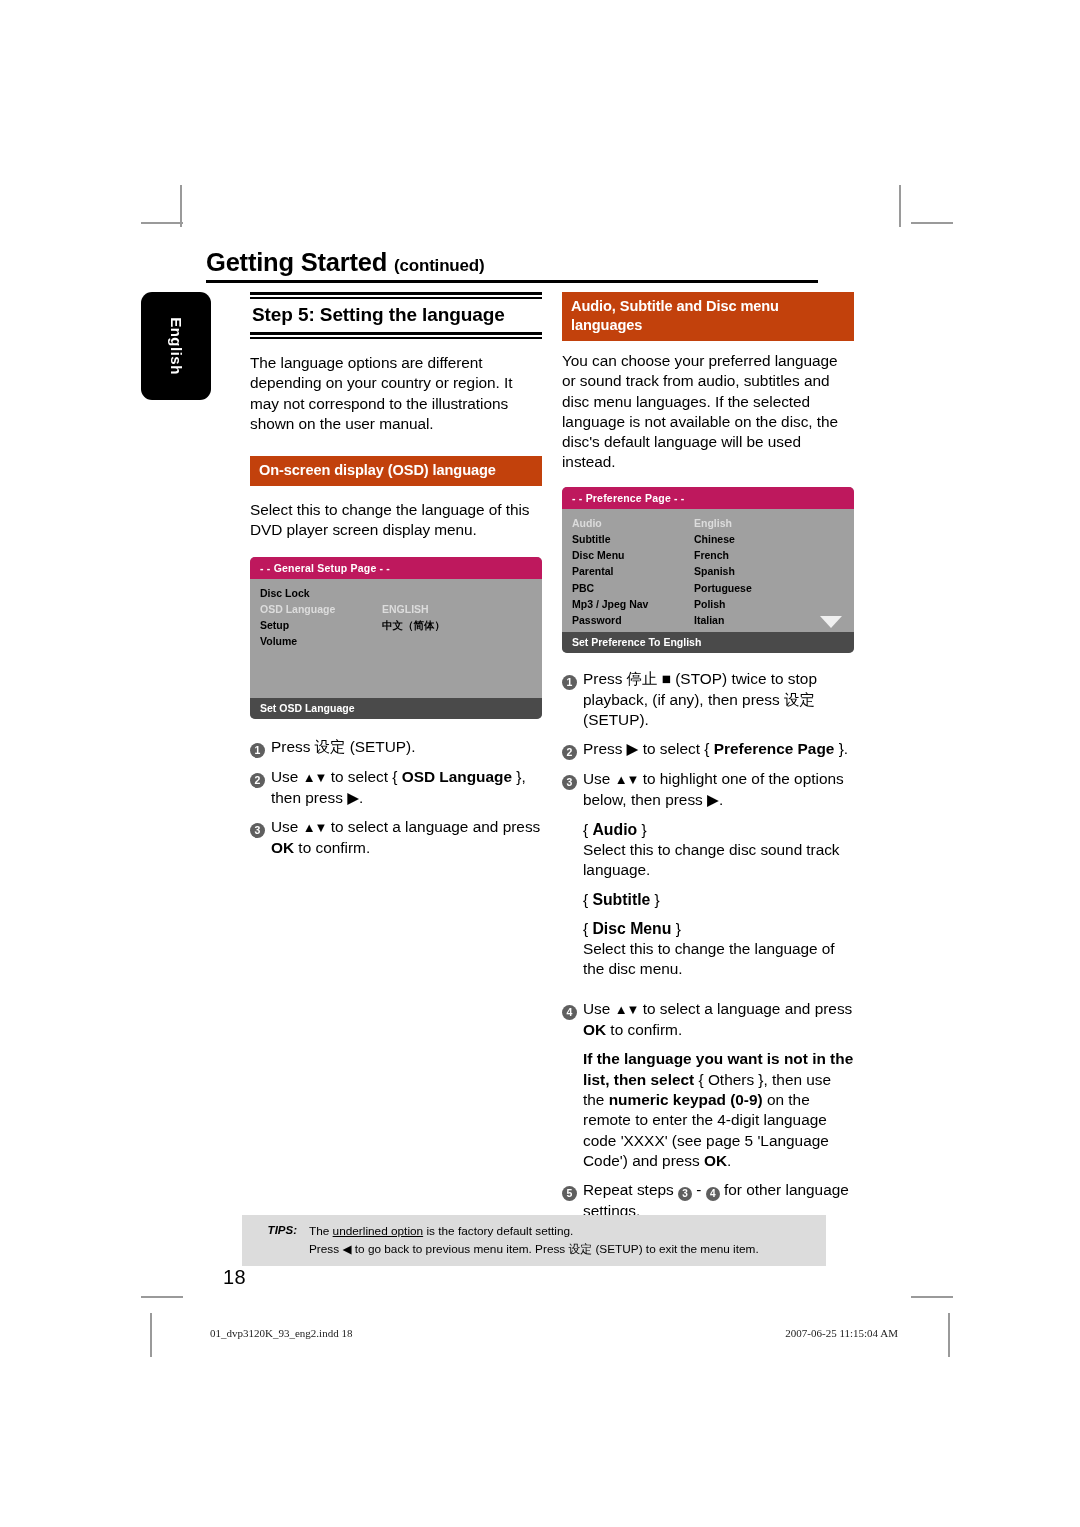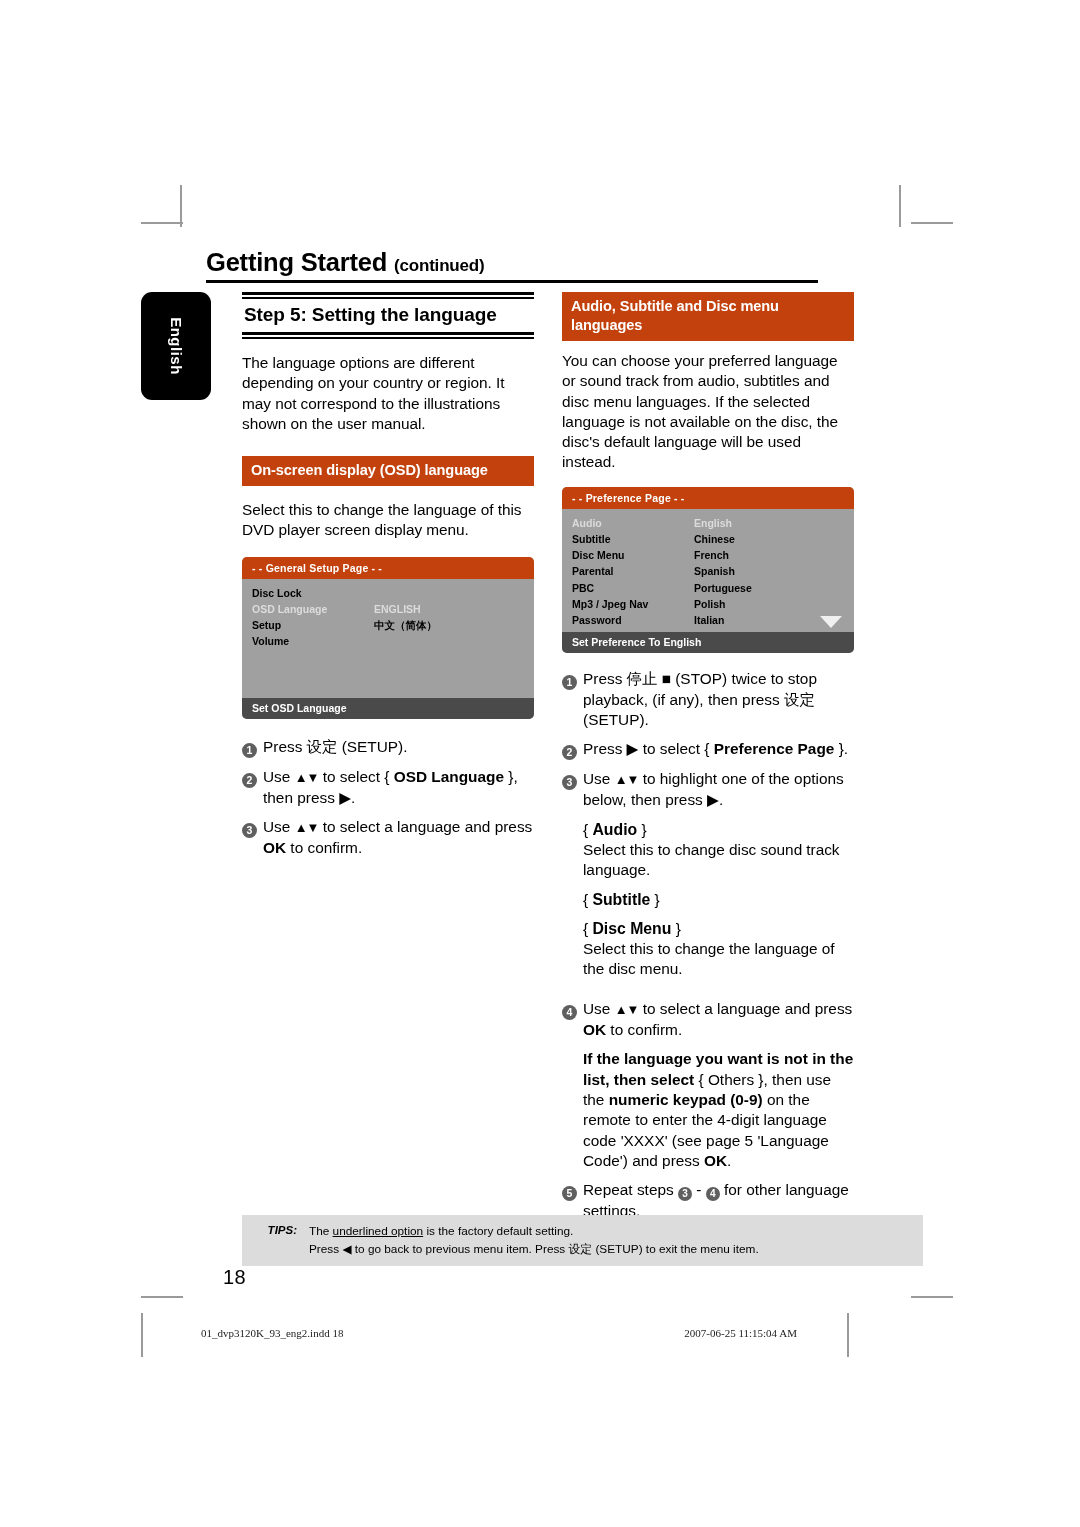--- a/index.html
+++ b/index.html
@@ -76,21 +76,21 @@
     position: absolute;
     left: 101px;
     top: 44px;
     width: 612px;
   }
   .col {
     position: absolute;
     top: 0;
     width: 292px;
   }
-  .col-left  { left: 0px; }
+  .col-left  { left: 8px; }
   .col-right { left: 320px; }
 
   
   .rule-double {
     border-top: 3px solid #000;
     border-bottom: 2px solid #000;
     height: 2px;
   }
   .step-title {
     font-size: 19px;
@@ -126,21 +126,21 @@
   
   .osd {
     background: #a0a0a0;
     border-radius: 5px;
     overflow: hidden;
     font-size: 10.5px;
     font-weight: bold;
     color: #000;
   }
   .osd-title {
-    background: #c2410c;
+    background: #be185d;
     color: #ffffff;
     padding: 5px 10px 5px 10px;
     font-size: 10.5px;
     letter-spacing: 0.2px;
   }
   .osd-body {
     padding: 6px 10px 4px 10px;
     position: relative;
   }
   .osd-row {
@@ -212,21 +212,21 @@
     font-size: 15.4px;
     line-height: 20.3px;
   }
   .brace-head b { font-size: 15.8px; }
 
   
   #tips {
     position: absolute;
     left: 101px;
     top: 967px;
-    width: 681px;
+    width: 584px;
     background: #dcdcdc;
     display: flex;
     padding: 7px 0 8px 0;
   }
   #tips .tips-label {
     width: 55px;
     text-align: right;
     padding-right: 12px;
     font-size: 11.5px;
     font-weight: bold;
@@ -244,23 +244,23 @@
     position: absolute;
     left: 82px;
     top: 1018px;
     font-size: 20px;
     letter-spacing: 0.5px;
   }
 
   
   #footer {
     position: absolute;
-    left: 141px;
+    left: 150px;
     top: 1313px;
-    width: 708px;
+    width: 800px;
     height: 48px;
   }
   #footer .ftxt {
     position: absolute;
     top: 14px;
     font-size: 11px;
     color: #222;
     font-family: "Liberation Serif", serif;
   }
   #footer .f-left  { left: 60px; }

